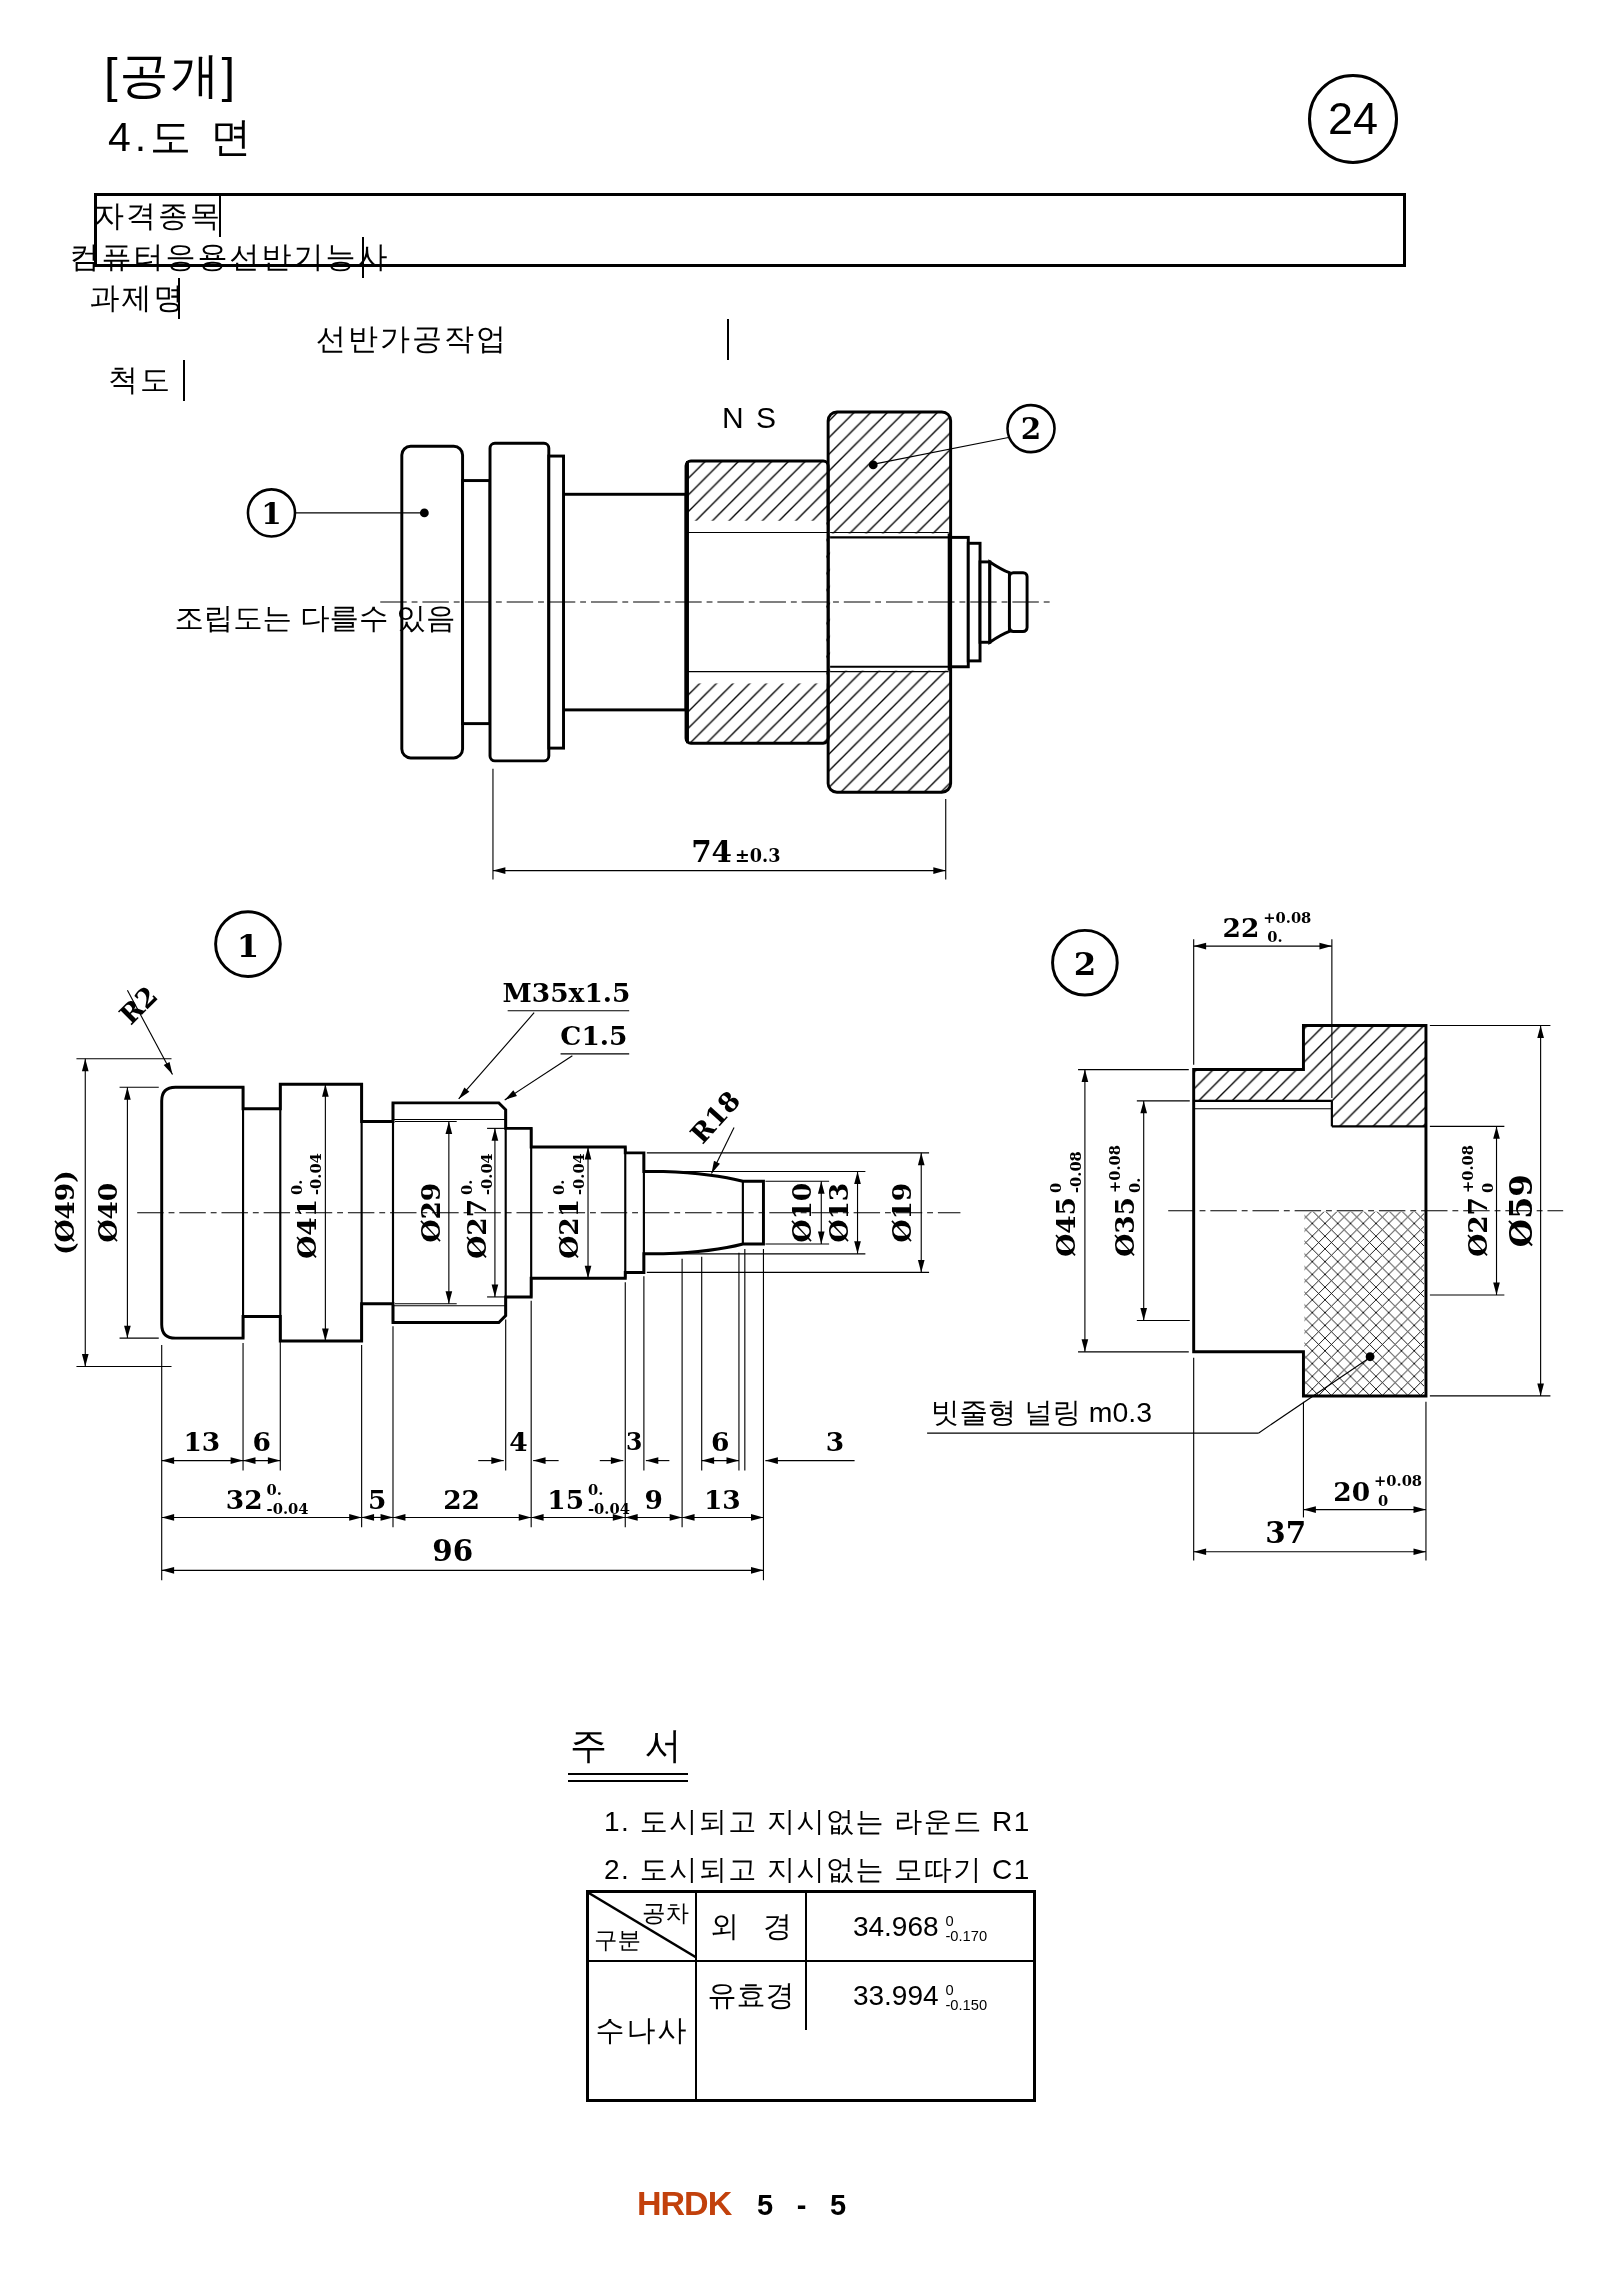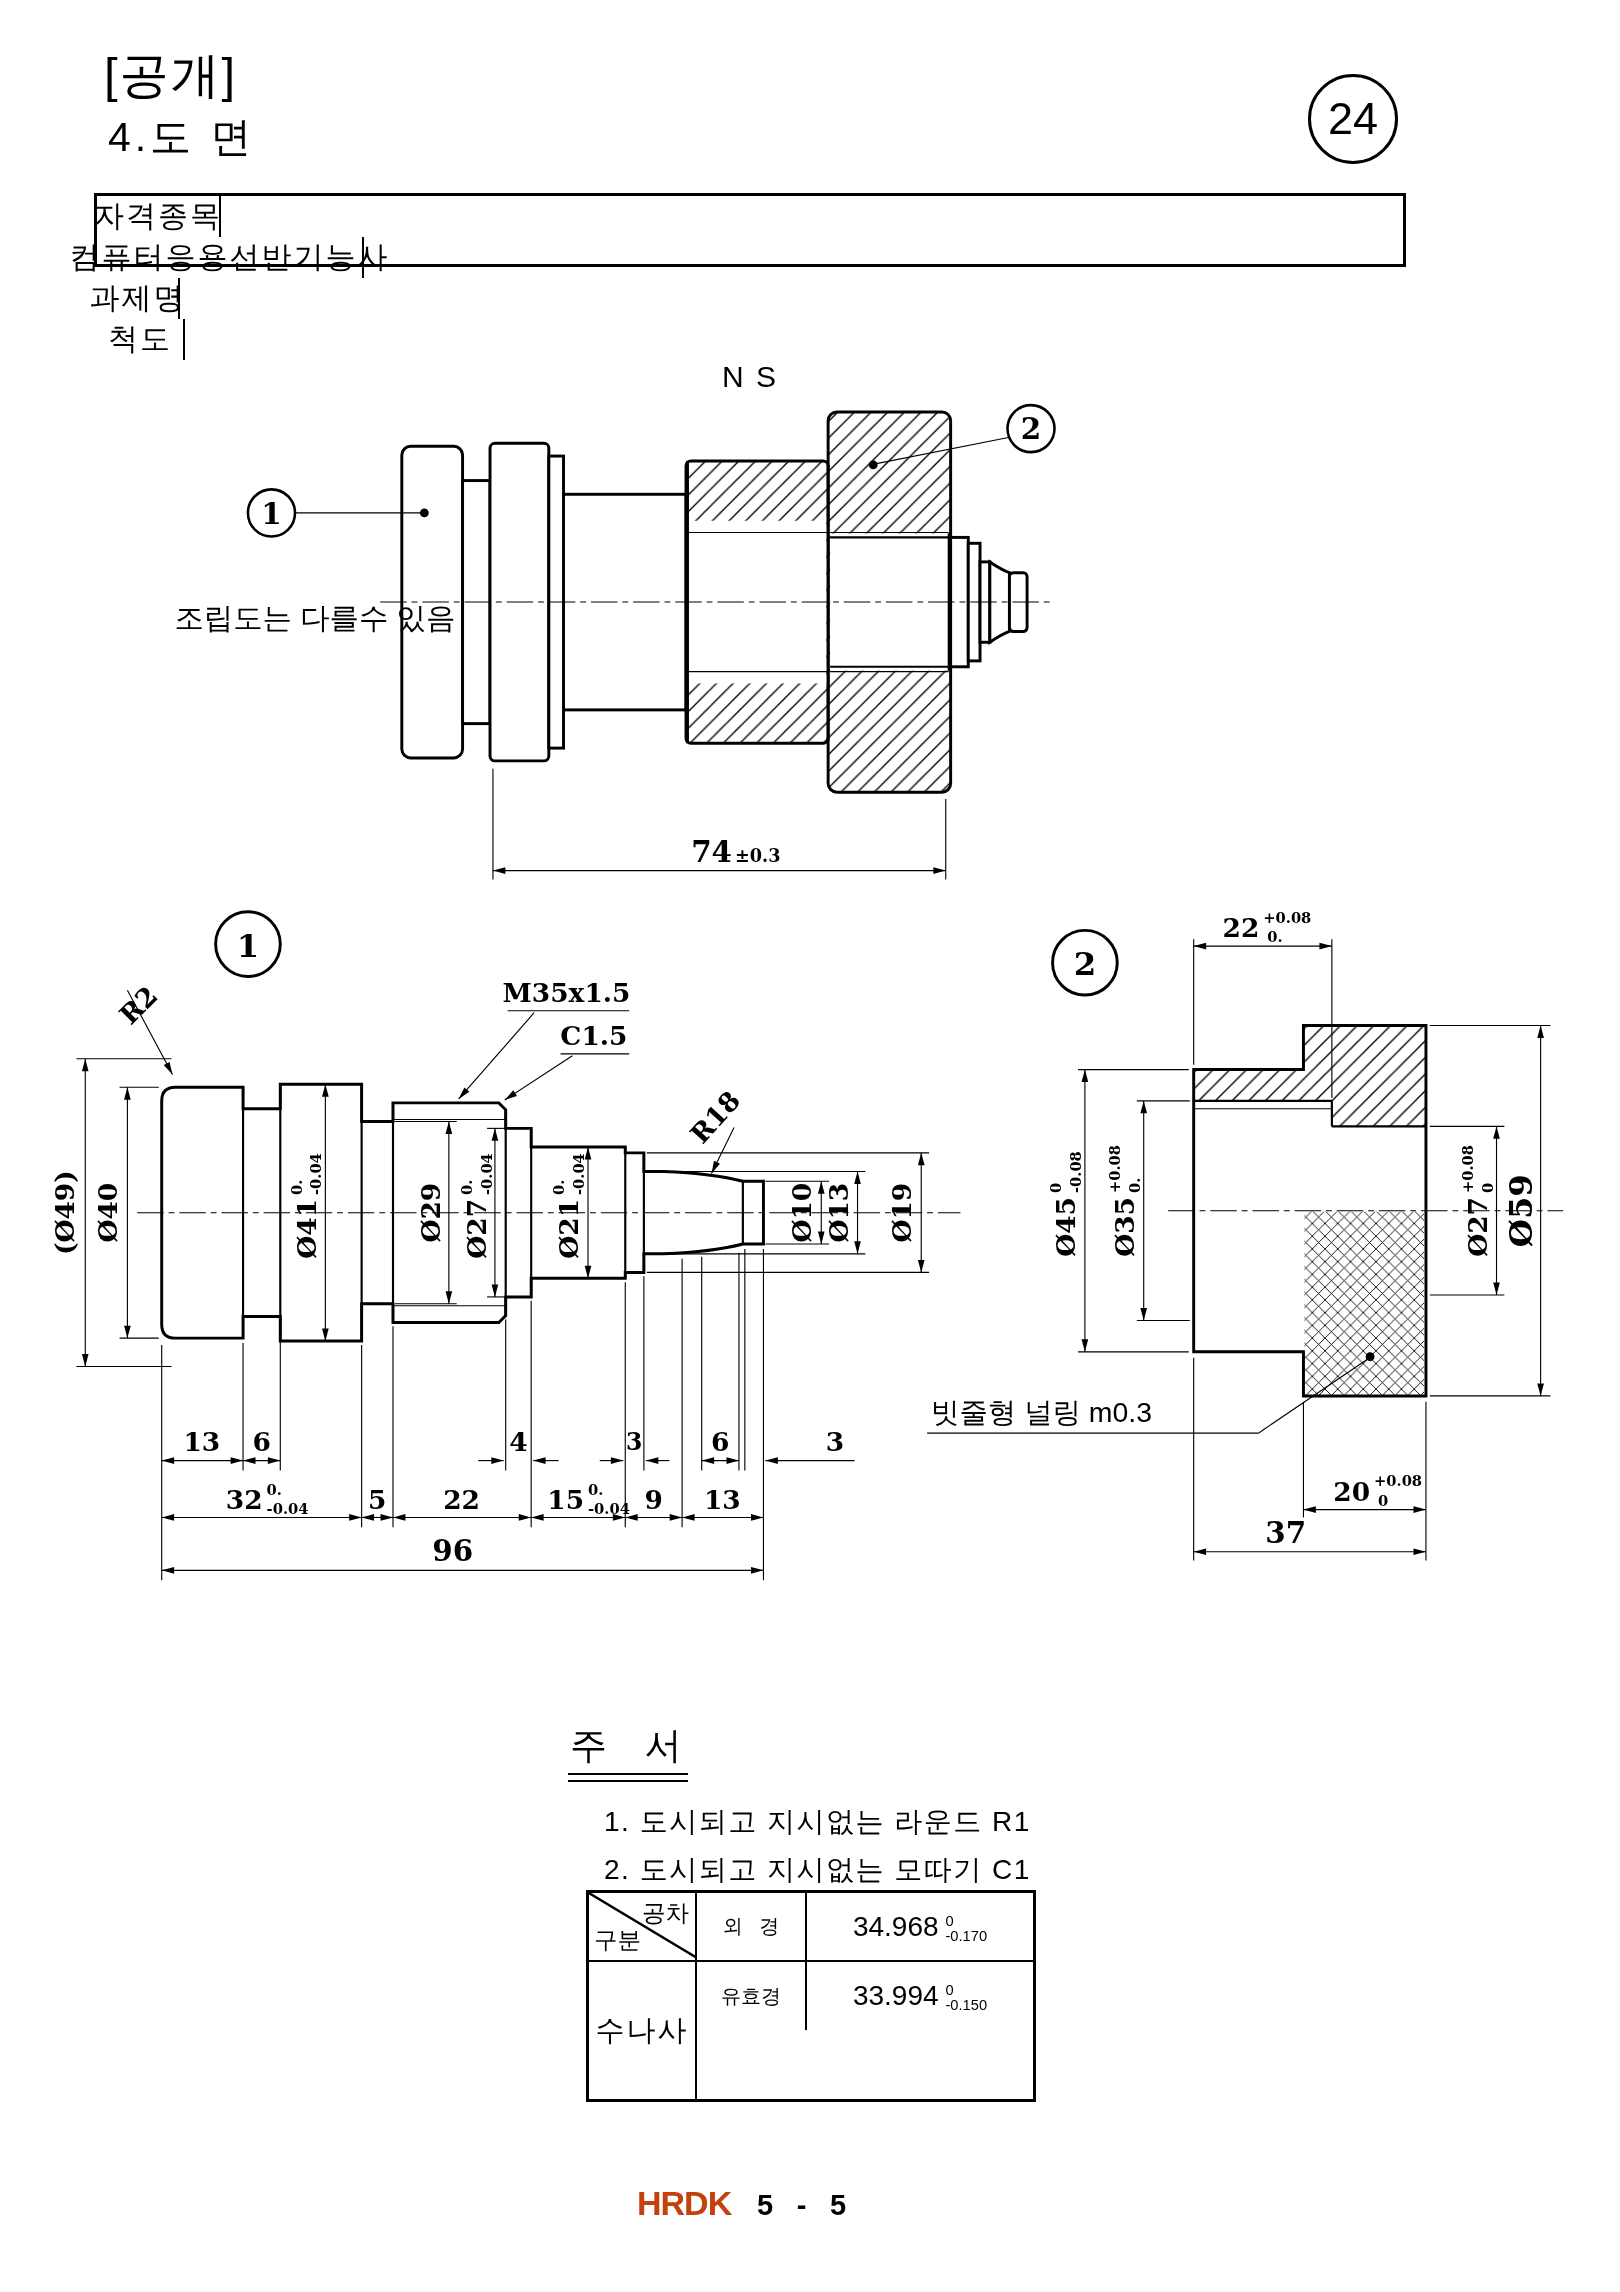--- a/index.html
+++ b/index.html
@@ -28,21 +28,21 @@
   #threadTable{left:586px;top:1890px;width:450px;height:212px;border:3.9px solid #000;box-sizing:border-box;
                display:grid;grid-template-columns:108px 110px 1fr;grid-template-rows:69px 68px 1fr;}
   #threadTable > div{box-sizing:border-box;display:flex;align-items:center;justify-content:center;}
   .tt-b-r{border-right:2.9px solid #000;}
   .tt-b-b{border-bottom:2.9px solid #000;}
   #ttDiag{position:relative;font-size:23.5px;padding-left:23px;}
   #ttDiag .c1{position:absolute;right:5.9px;top:3.9px;}
   #ttDiag .c2{position:absolute;left:4.9px;bottom:3.9px;}
   #ttSpec{grid-column:2/4;font-size:26.5px;letter-spacing:2px;white-space:pre;}
   #ttGroup{grid-row:2/4;font-size:29px;letter-spacing:2px;}
-  .ttName{font-size:20px;white-space:pre;}
+  .ttName{font-size:29px;white-space:pre;}
   .ttVal{font-size:28px;font-family:"Liberation Sans",sans-serif;gap:6.9px;}
   .tol{display:inline-flex;flex-direction:column;line-height:14.7px;font-size:14.7px;justify-content:center;transform:translateY(2px);}
   
   #footerLogo{left:637px;top:2184px;font-size:34px;font-weight:900;letter-spacing:-1px;}
   #footerPage{left:757px;top:2189px;font-size:29px;font-weight:bold;letter-spacing:7.8px;white-space:pre;}
 </style>
 </head>
 <body>
 
 <svg class="abs" style="left:0;top:0" width="1620" height="2293" viewBox="0 0 1653 2339">
@@ -423,20 +423,21 @@
 <div class="abs kr" id="publish">[공개]</div>
 <div class="abs kr" id="sectionTitle">4.도 면</div>
 <div class="abs" id="sheetNo">
   <span>24</span>
 </div>
 
 <div class="abs" id="titleTable">
   <div class="cell" style="width:124px">자격종목</div>
   <div class="cell" style="width:267px">컴퓨터응용선반기능사</div>
   <div class="cell" style="width:83px">과제명</div>
+  <div class="cell" style="width:632px">선반가공작업</div>
   <div class="cell" style="width:88px">척도</div>
   <div class="cell" style="flex:1">N S</div>
 </div>
 
 <div class="abs kr" id="notesTitle">주 서</div>
 <div class="abs" id="notesRule"></div>
 <div class="abs kr noteItem" id="noteItem1">1. 도시되고 지시없는 라운드 R1</div>
 <div class="abs kr noteItem" id="noteItem2">2. 도시되고 지시없는 모따기 C1</div>
 
 <div class="abs" id="threadTable">

